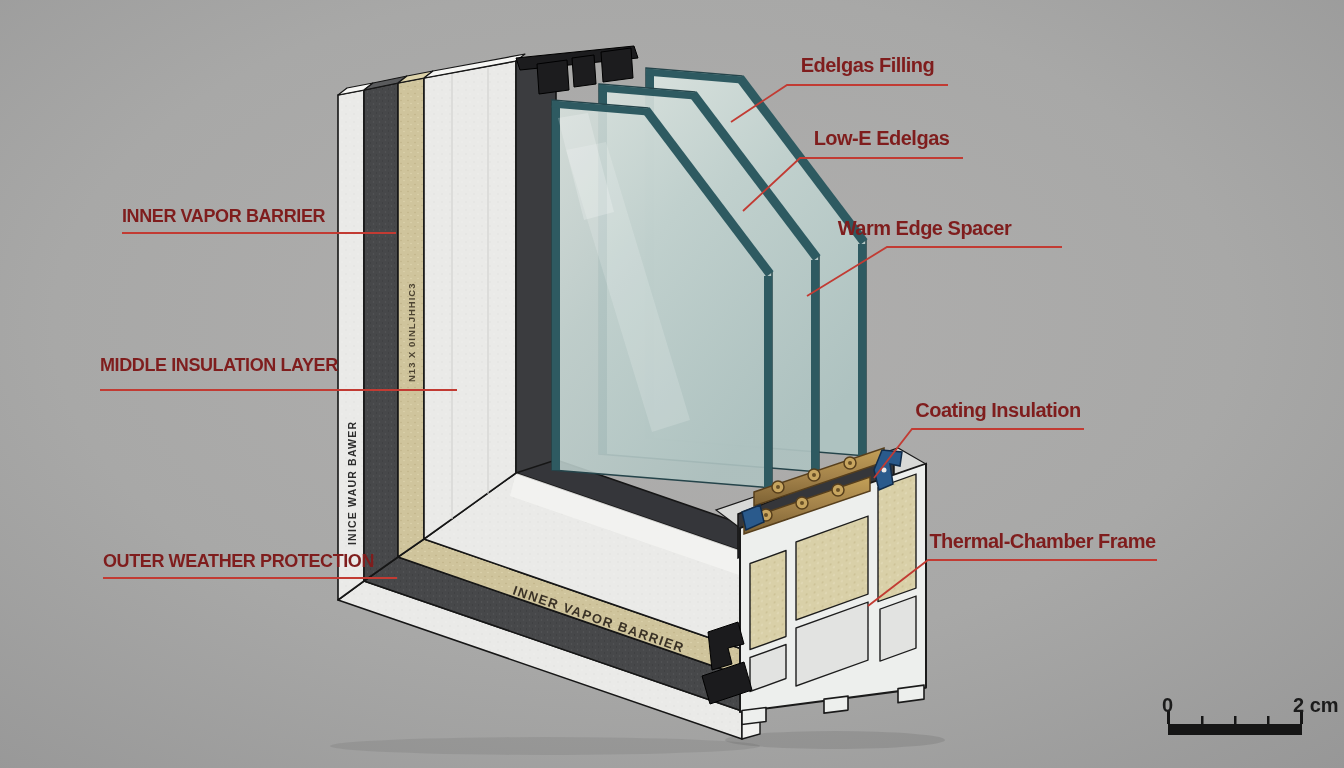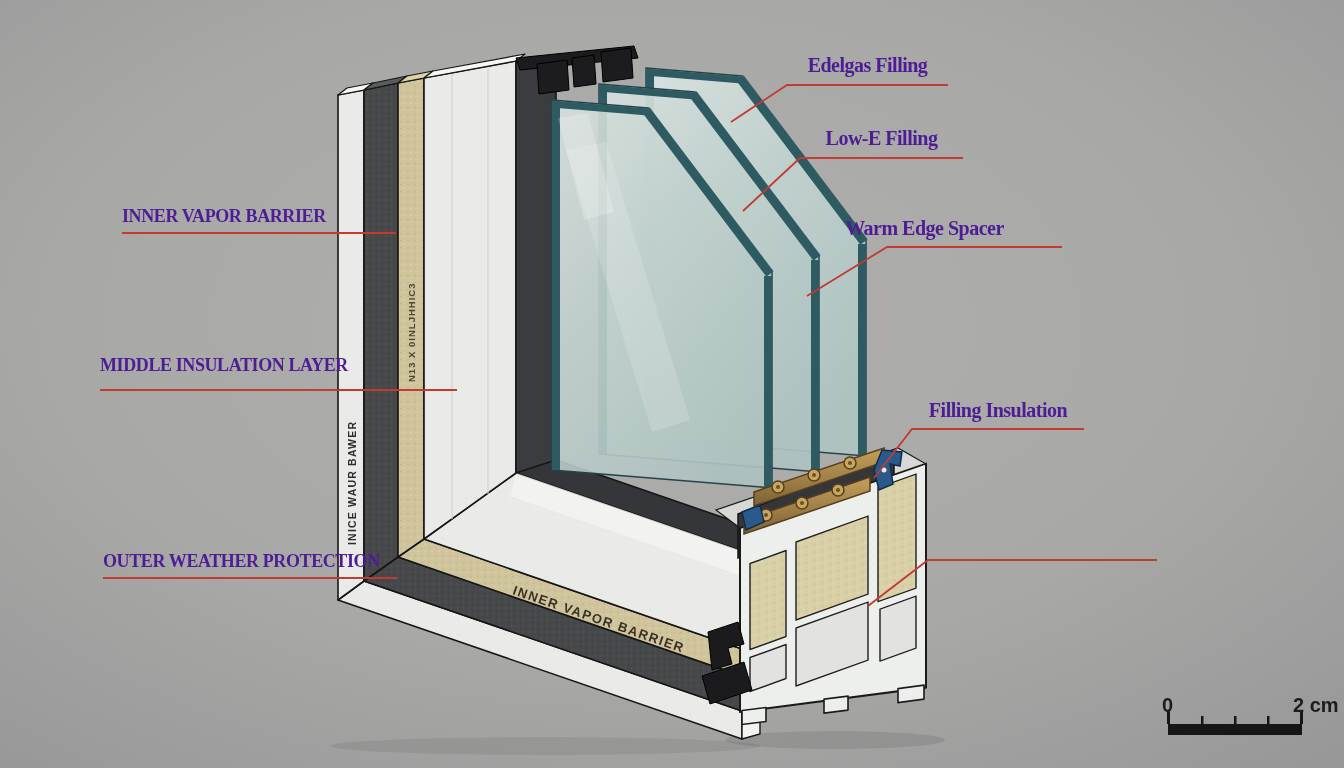--- a/index.html
+++ b/index.html
@@ -3,22 +3,22 @@
 <meta charset="utf-8">
 <style>
   html,body{margin:0;padding:0;}
   body{
     width:1344px;height:768px;position:relative;overflow:hidden;
     font-family:"Liberation Sans",sans-serif;
     background:#a8a8a8;
   }
   #stage{position:absolute;left:0;top:0;width:1344px;height:768px;}
   svg{display:block}
-  .lbl{position:absolute;color:#4c1d95;white-space:nowrap;
-       font-family:Liberation Serif, serif;}
+  .lbl{position:absolute;color:#7f1d1d;white-space:nowrap;
+       font-family:Liberation Sans, sans-serif;}
   .lbl-caps{font-size:18px;font-weight:700;letter-spacing:-0.4px;}
   .lbl-mixed{font-size:20px;font-weight:700;letter-spacing:-0.5px;text-align:center;}
 </style>
 </head>
 <body>
 
 <div id="stage">
 <svg width="1344" height="768" viewBox="0 0 1344 768">
   <defs>
     <radialGradient id="vign" cx="48%" cy="42%" r="80%">
@@ -214,16 +214,17 @@
     <rect x="1267" y="716" width="2.5" height="8"></rect>
     <text x="1162" y="712" font-size="20" font-weight="700" fill="#1c1c1c">0</text>
     <text x="1293" y="712" font-size="20" font-weight="700" fill="#1c1c1c">2 cm</text>
   </g>
 </svg>
 
   <div class="lbl lbl-caps" style="left:122px;top:206px;">INNER VAPOR BARRIER</div>
   <div class="lbl lbl-caps" style="left:100px;top:355px;">MIDDLE INSULATION LAYER</div>
   <div class="lbl lbl-caps" style="left:103px;top:551px;">OUTER WEATHER PROTECTION</div>
   <div class="lbl lbl-mixed" style="left:787px;top:54px;width:161px;">Edelgas Filling</div>
-  <div class="lbl lbl-mixed" style="left:800px;top:127px;width:163px;">Low-E Filling</div>
+  <div class="lbl lbl-mixed" style="left:800px;top:127px;width:163px;">Low-E Edelgas</div>
   <div class="lbl lbl-mixed" style="left:837px;top:217px;width:175px;">Warm Edge Spacer</div>
-  <div class="lbl lbl-mixed" style="left:912px;top:399px;width:172px;">Filling Insulation</div>
+  <div class="lbl lbl-mixed" style="left:912px;top:399px;width:172px;">Coating Insulation</div>
+  <div class="lbl lbl-mixed" style="left:928px;top:530px;width:229px;">Thermal-Chamber Frame</div>
 </div>
 
 </body></html>

